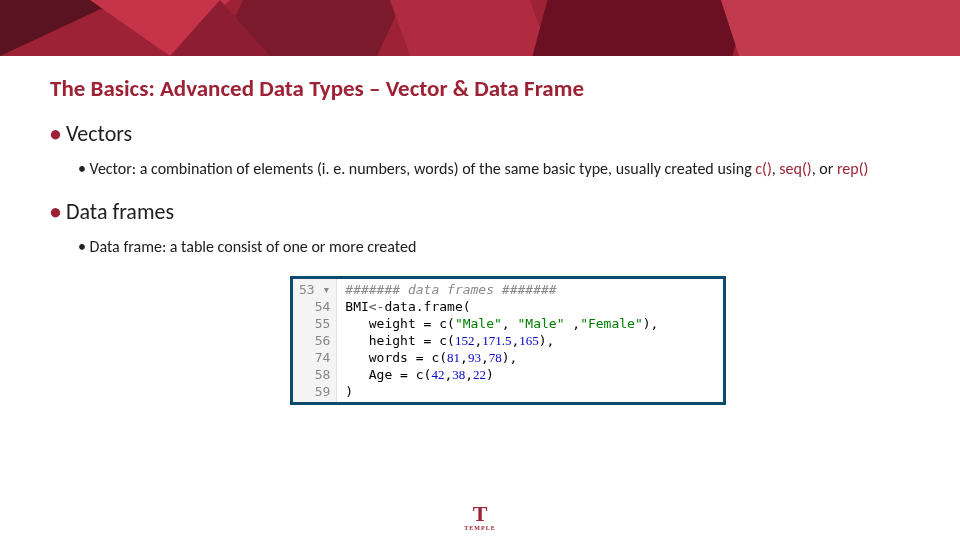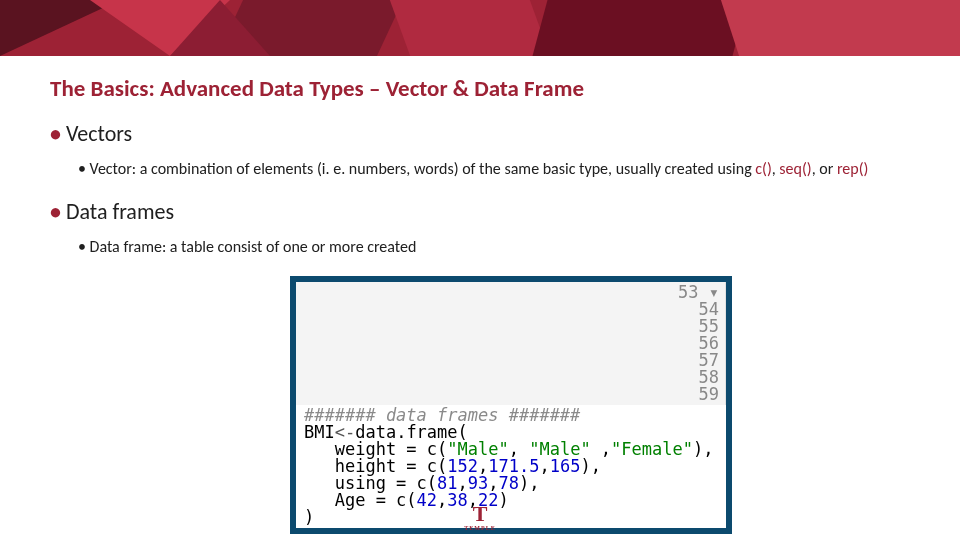--- a/index.html
+++ b/index.html
@@ -13,27 +13,27 @@
   .p6{left:730px;top:0;width:260px;height:56px;background:#c23a4e;transform:skewX(18deg);}
   .p7{left:170px;top:0;width:0;height:0;border-left:50px solid transparent;border-right:50px solid transparent;border-bottom:56px solid #8c1d33;}
   .content{padding:18px 50px 0 50px;}
   h1.title{margin:0 0 18px 0;font-size:23px;font-weight:700;color:#9d2235;letter-spacing:0px;}
   ul.outer{list-style:none;padding-left:18px;margin:0;font-size:22px;color:#202020;}
   ul.outer>li{margin-bottom:20px;}
   ul.outer>li::before{content:"• ";color:#9d2235;font-weight:bold;margin-left:-18px;}
   ul.inner{list-style:none;padding-left:28px;margin-top:12px;font-size:16px;}
   ul.inner>li::before{content:"• ";color:#202020;margin-left:-18px;}
   .hl{color:#9d2235;}
-  .codebox{margin:8px 0 0 240px;display:flex;font-family:"Lucida Console",Consolas,monospace;font-size:17px;line-height:17px;border:6px solid #0c4a6e;background:#fff;width:430px;flex-direction:column;}
+  .codebox{margin:8px 0 0 240px;display:flex;font-family:"Lucida Console",Consolas,monospace;font-size:13px;line-height:17px;border:3px solid #0c4a6e;background:#fff;width:430px;}
   .gutter{background:#f4f4f4;color:#888;text-align:right;padding:2px 6px;border-right:1px solid #e2e2e2;user-select:none;}
   .gutter .ln{display:block;}
   .code{padding:2px 8px;white-space:pre;}
   .c-comment{color:#8a8a8a;font-style:italic;}
   .c-str{color:#008000;}
-  .c-num{color:#0000c8;}
+  .c-num{color:#0000c8;font-family:Liberation Serif, serif;}
   .c-op{color:#555;}
   .footer{position:absolute;bottom:6px;left:0;width:100%;text-align:center;}
   .tlogo{display:inline-block;color:#9d2235;font-weight:900;font-size:22px;font-family:Georgia,serif;line-height:1;}
   .tlogo .sub{display:block;font-size:6px;letter-spacing:1px;color:#9d2235;font-weight:700;}
 </style>
 </head>
 <body>
 
 <div class="banner">
   <div class="poly p1"></div>
@@ -65,29 +65,29 @@
       </ul>
     </li>
   </ul>
 
   <div class="codebox">
     <div class="gutter">
       <span class="ln">53 ▾</span>
       <span class="ln">54</span>
       <span class="ln">55</span>
       <span class="ln">56</span>
-      <span class="ln">57</span>
+      <span class="ln">74</span>
       <span class="ln">58</span>
       <span class="ln">59</span>
     </div>
     <div class="code"><span class="c-comment">####### data frames #######</span>
 <span>BMI</span><span class="c-op">&lt;-</span><span>data.frame(</span>
 <span>   weight = c(</span><span class="c-str">"Male"</span><span>, </span><span class="c-str">"Male"</span><span> ,</span><span class="c-str">"Female"</span><span>),</span>
 <span>   height = c(</span><span class="c-num">152</span><span>,</span><span class="c-num">171.5</span><span>,</span><span class="c-num">165</span><span>),</span>
-<span>   using = c(</span><span class="c-num">81</span><span>,</span><span class="c-num">93</span><span>,</span><span class="c-num">78</span><span>),</span>
+<span>   words = c(</span><span class="c-num">81</span><span>,</span><span class="c-num">93</span><span>,</span><span class="c-num">78</span><span>),</span>
 <span>   Age = c(</span><span class="c-num">42</span><span>,</span><span class="c-num">38</span><span>,</span><span class="c-num">22</span><span>)</span>
 <span>)</span></div>
   </div>
 </div>
 
 <div class="footer">
   <div class="tlogo">
     <span>T</span>
     <span class="sub">TEMPLE</span>
   </div>

